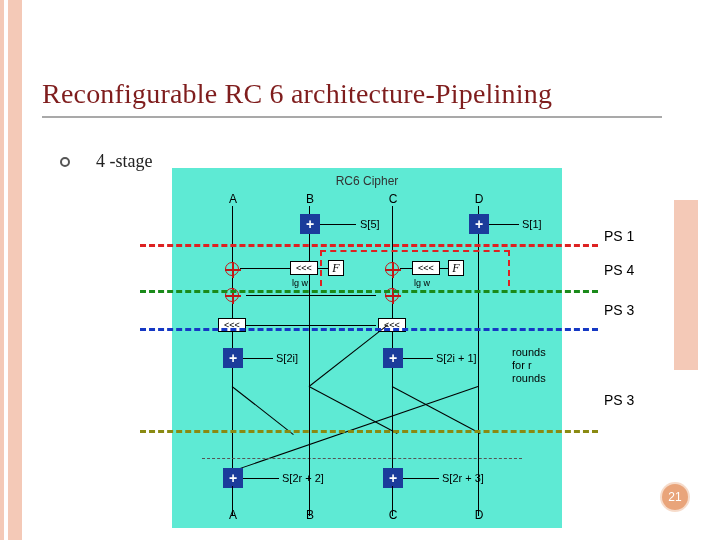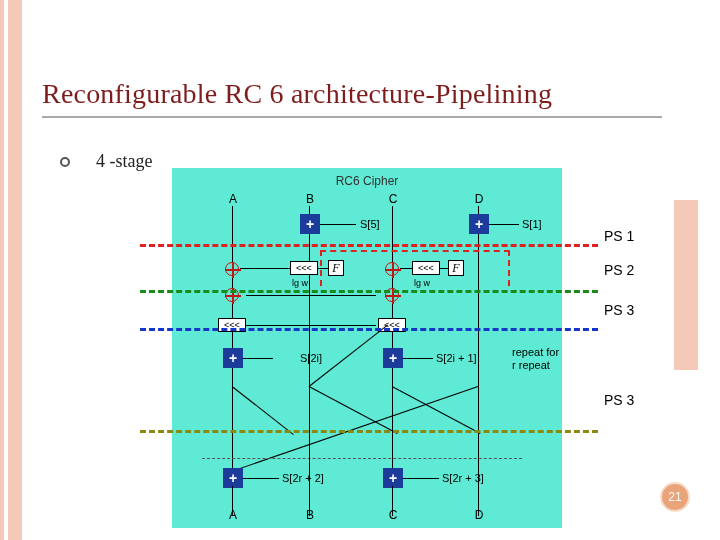--- a/index.html
+++ b/index.html
@@ -234,25 +234,25 @@
   <div class="line hline" style="left:74px; top:157px; width:130px;"></div>
   <div class="line hline" style="left:74px; top:127px; width:130px;"></div>
 
   <div class="bluebox" style="left:51px; top:180px;">
       <span>+</span>
     </div>
   <div class="bluebox" style="left:211px; top:180px;">
       <span>+</span>
     </div>
   <div class="line hline" style="left:71px; top:190px; width:30px;"></div>
-  <div class="txt" style="left:104px; top:184px;margin-left:24px;">S[2i]</div>
+  <div class="txt" style="left:104px; top:184px;">S[2i]</div>
   <div class="line hline" style="left:231px; top:190px; width:30px;"></div>
   <div class="txt" style="left:264px; top:184px;">S[2i + 1]</div>
 
-  <div class="txt" style="left:340px; top:178px; width:48px; line-height:1.2;">repeat for r repeat</div>
+  <div class="txt" style="left:340px; top:178px; width:48px; line-height:1.2;">rounds for r rounds</div>
 
   <div class="line" style="left:60px; top:218px; width:78px; height:1px; transform-origin:left; transform:rotate(38deg);"></div>
   <div class="line" style="left:137px; top:218px; width:100px; height:1px; transform-origin:left; transform:rotate(-38deg);"></div>
   <div class="line" style="left:137px; top:218px; width:100px; height:1px; transform-origin:left; transform:rotate(28deg);"></div>
   <div class="line" style="left:220px; top:218px; width:100px; height:1px; transform-origin:left; transform:rotate(28deg);"></div>
   <div class="line" style="left:306px; top:218px; width:260px; height:1px; transform-origin:left; transform:rotate(161deg);"></div>
 
   <div style="position:absolute; left:30px; top:290px; width:320px; border-top:1px dashed #555;"></div>
 
   <div class="bluebox" style="left:51px; top:300px;">
@@ -278,17 +278,17 @@
 </div>
 
 <div class="dashline" style="left:140px; top:244px; width:458px; border-top:3px dashed #d22; "></div>
 <div class="dashline" style="left:140px; top:290px; width:458px; border-top:3px dashed #1a8a1a;"></div>
 <div class="dashline" style="left:140px; top:328px; width:458px; border-top:3px dashed #1538c4;"></div>
 <div class="dashline" style="left:140px; top:430px; width:458px; border-top:3px dashed #8a8a12;"></div>
 
 <div style="position:absolute; left:320px; top:250px; width:190px; height:36px; border:2px dashed #d22; border-bottom:none;"></div>
 
 <div class="ps-label" style="left:604px; top:228px;">PS 1</div>
-<div class="ps-label" style="left:604px; top:262px;">PS 2</div>
+<div class="ps-label" style="left:604px; top:262px;">PS 4</div>
 <div class="ps-label" style="left:604px; top:302px;text-align:center;">PS 3</div>
 <div class="ps-label" style="left:604px; top:392px;">PS 3</div>
 
 <div class="page-num">21</div>
 
 </body></html>

